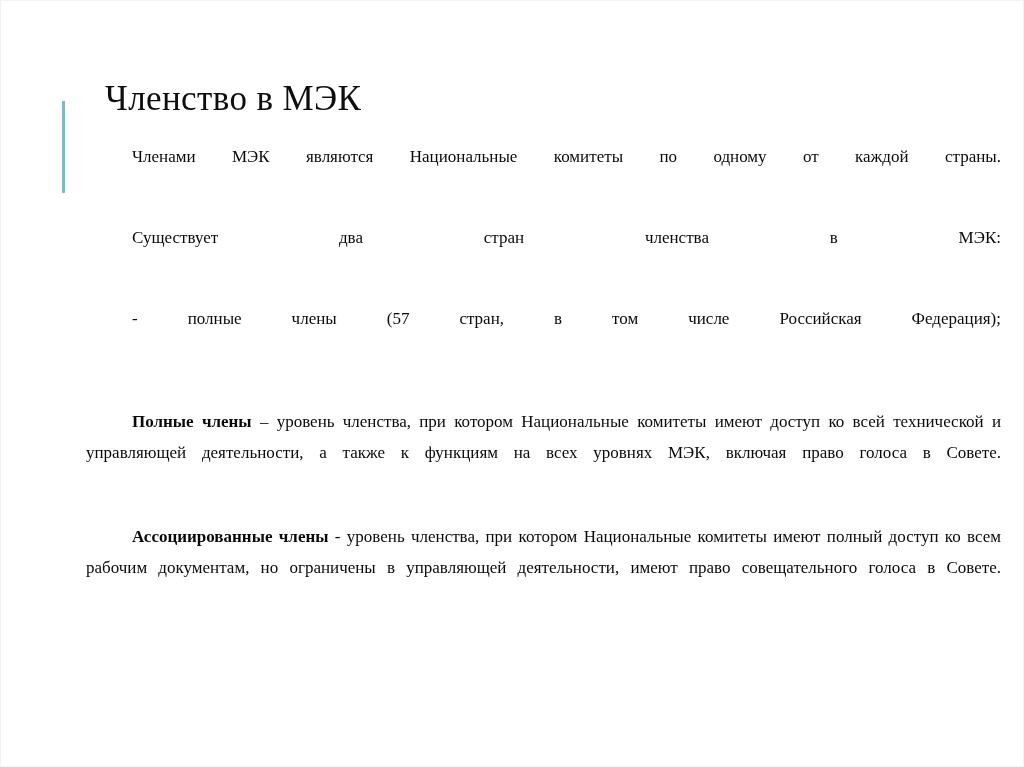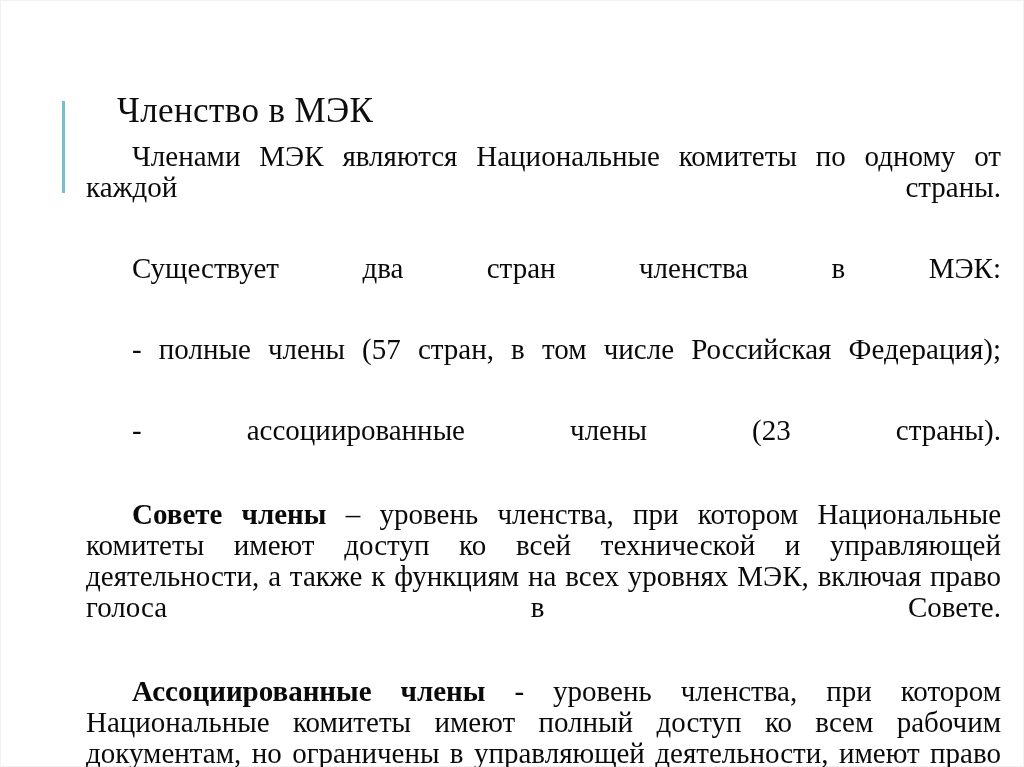--- a/index.html
+++ b/index.html
@@ -37,34 +37,34 @@
   #title {
     position: absolute;
     left: 100px;
     top: 72px;
     font-family: "Liberation Serif", "DejaVu Serif", serif;
     font-size: 35px;
     font-weight: normal;
     line-height: 44px;
     letter-spacing: 0.4px;
     color: #0d0d0d;
-    margin: 16px;
+    margin: 4px;
     white-space: nowrap;
   }
 
   #body-content {
     position: absolute;
     left: 85px;
     top: 140px;
     width: 915px;
   }
 
   p.para {
     margin: 0;
-    font-size: 29px;
+    font-size: 17px;
     line-height: 31px;
     text-align: justify;
     text-justify: inter-word;
     color: #0a0a0a;
   }
 
   p.indent {
     text-indent: 46px;
   }
 
@@ -103,25 +103,24 @@
     <div class="gap-md"></div>
 
     <p class="para indent">Существует два стран членства в МЭК:</p>
 
     <div class="gap-sm"></div>
 
     <p class="para list-item">- полные члены (57 стран, в том числе Российская Федерация);</p>
 
     <div class="gap-sm"></div>
 
-    <p class="para list-item">- ассоциированные члены (23 страны).</p>
 
     <div class="gap-lg"></div>
 
-    <p class="para indent"><span class="lead">Совете члены</span><span> – уровень членства, при котором Национальные комитеты имеют доступ ко всей технической и управляющей деятельности, а также к функциям на всех уровнях МЭК, включая право голоса в Совете.</span></p>
+    <p class="para indent"><span class="lead">Полные члены</span><span> – уровень членства, при котором Национальные комитеты имеют доступ ко всей технической и управляющей деятельности, а также к функциям на всех уровнях МЭК, включая право голоса в Совете.</span></p>
 
     <div class="gap-lg"></div>
 
     <p class="para indent"><span class="lead">Ассоциированные члены</span><span> - уровень членства, при котором Национальные комитеты имеют полный доступ ко всем рабочим документам, но ограничены в управляющей деятельности, имеют право совещательного голоса в Совете.</span></p>
 
   </div>
 
 </div>
 
 </body></html>

